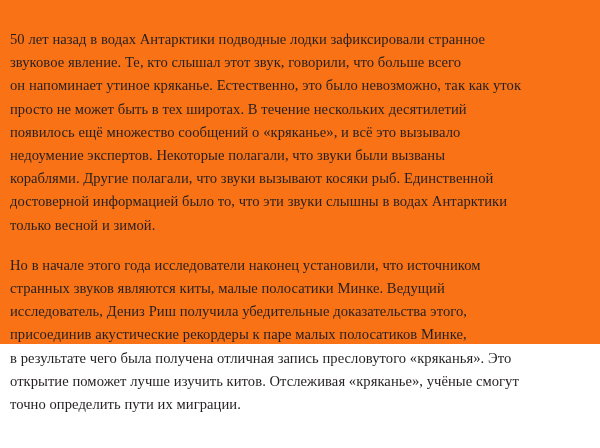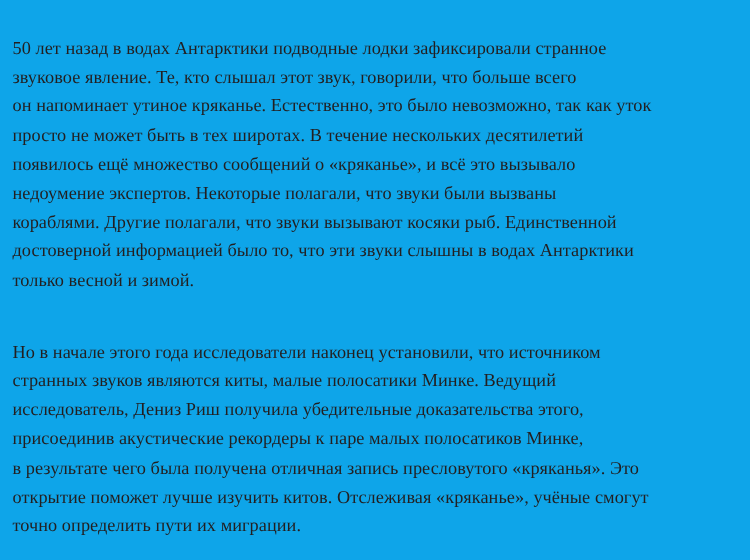--- a/index.html
+++ b/index.html
@@ -9,39 +9,39 @@
   body {
     width: 600px;
     height: 448px;
     background: #ffffff;
     font-family: "Liberation Serif", serif;
     color: #231f20;
     overflow: hidden;
   }
   .page {
     width: 600px;
-    height: 448px;
+    height: 344px;
     box-sizing: border-box;
     padding: 28px 12px 10px 10px;
-    background: #0ea5e9;
+    background: #f97316;
   }
   .article {
     display: block;
   }
   .para {
     font-size: 14.6px;
     line-height: 23.2px;
     letter-spacing: 0.05px;
     color: #231f20;
     margin: 0;
     text-align: left;
     white-space: pre-wrap;
   }
   .para + .para {
-    margin-top: 34px;
+    margin-top: 17px;
   }
 </style>
 </head>
 <body>
 
 <div class="page">
   <article class="article">
     <p class="para">50 лет назад в водах Антарктики подводные лодки зафиксировали странное
 звуковое явление. Те, кто слышал этот звук, говорили, что больше всего
 он напоминает утиное кряканье. Естественно, это было невозможно, так как уток

